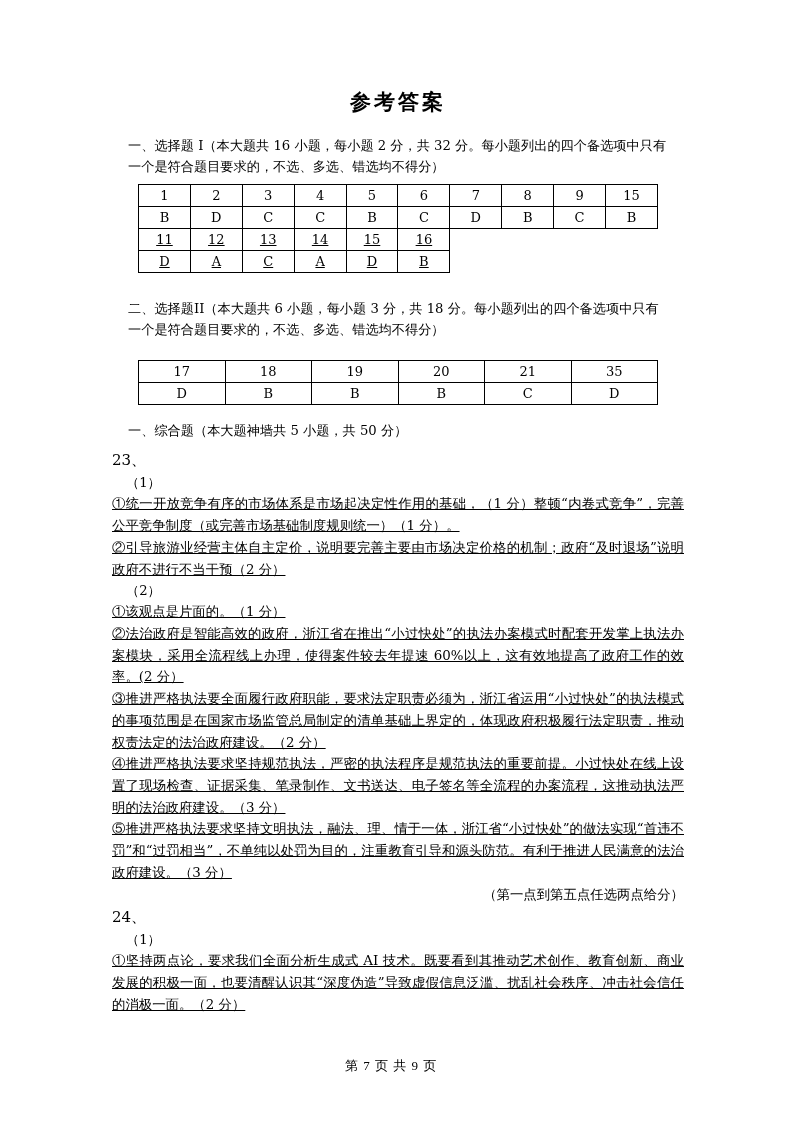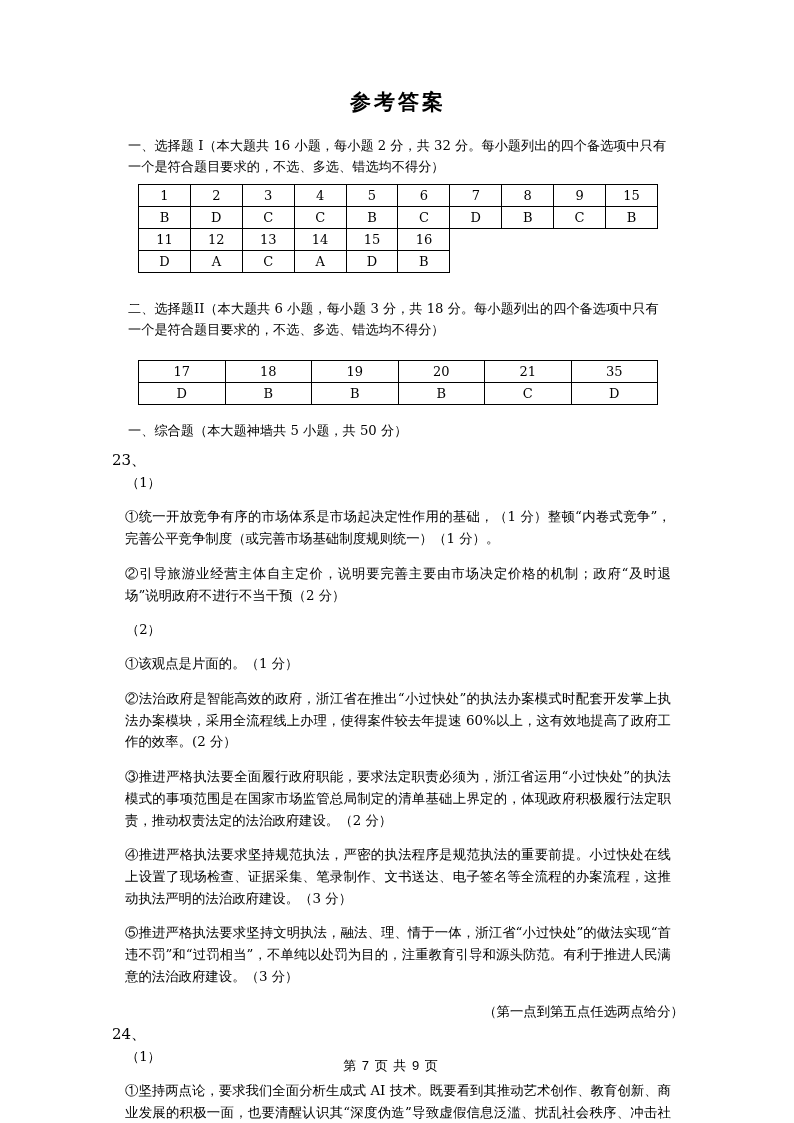--- a/index.html
+++ b/index.html
@@ -71,39 +71,40 @@
   }
   .sub-num {
     font-size: 13.2px;
     line-height: 1.6;
     margin: 0;
     padding-left: 14px;
   }
   p.body {
     font-size: 13.4px;
     line-height: 1.62;
-    margin: 13px;
+    margin: 0;
     text-align: justify;
     text-justify: inter-ideograph;
+    text-decoration: underline;
   }
   .note {
     font-size: 13.4px;
     line-height: 1.62;
     margin: 0;
     padding-left: 14px;
     text-align: right;
   }
   .footer {
     position: absolute;
     left: 0;
     right: 12px;
     bottom: 48px;
     text-align: center;
     font-size: 13px;
-    font-family: Liberation Sans, sans-serif;
+    font-family: Liberation Serif, serif;
     letter-spacing: 1px;
   }
 </style>
 </head>
 <body>
 
 <div class="page">
   <div class="content">
 
     <div class="doc-title">参考答案</div>
@@ -135,21 +136,21 @@
           <td>C</td>
           <td>B</td>
           <td>C</td>
           <td>D</td>
           <td>B</td>
           <td>C</td>
           <td>B</td>
         </tr>
       </tbody>
         </table>
-      <table class="ans" style="margin-top:-1px;">
+      <table class="ans" style="margin-top:-1px;text-decoration:underline;">
         <tbody>
             <tr>
           <td>11</td>
           <td>12</td>
           <td>13</td>
           <td>14</td>
           <td>15</td>
           <td>16</td>
           <td style="border:none"></td>
           <td style="border:none"></td>

